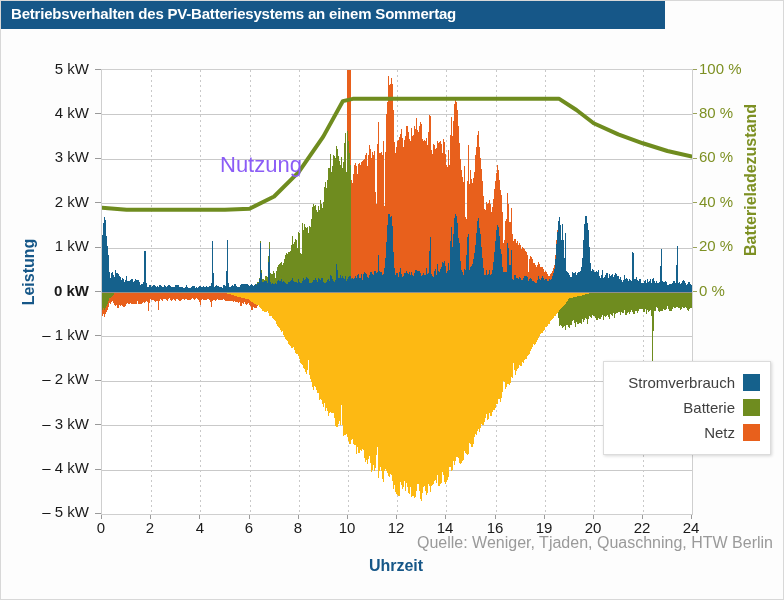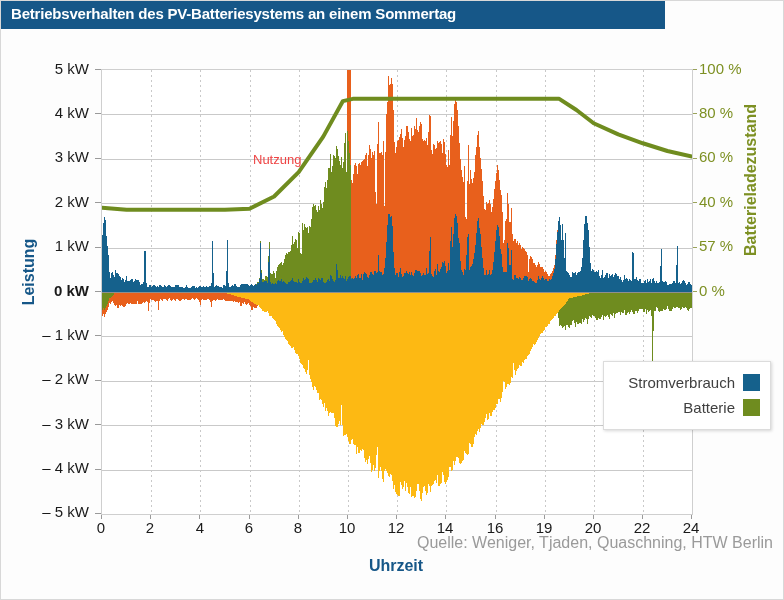--- a/index.html
+++ b/index.html
@@ -79,23 +79,22 @@
     margin-left:-50px;
   }
   #xlabel{
     position:absolute;left:300px;top:556px;
     width:190px;text-align:center;
     font-size:16px;font-weight:bold;color:#165788;
   }
   
   .annot{
     position:absolute;
-    font-size:13px;color:#ef4444;
-    white-space:nowrap;
-    margin-left:33px;
+    font-size:22px;color:#8b5cf6;
+    white-space:nowrap;
   }
   #annot-nutzung{left:118px;top:82px;}
   
   #legend{
     position:absolute;left:602px;top:360px;
     width:168px;
     background:#ffffff;
     border:1px solid #dcdcdc;
     box-shadow:1px 1px 3px rgba(0,0,0,0.16);
     padding:8px 10px 9px 10px;
@@ -150,21 +149,21 @@
   <div class="ticklineL" style="top:334px;"></div>
   <div class="ticklineL" style="top:379px;"></div>
   <div class="ticklineL" style="top:423px;"></div>
   <div class="ticklineL" style="top:468px;"></div>
   <div class="ticklineL" style="top:512px;"></div>
 
   <div class="ytickR" style="top:59px;">100 %</div>
   <div class="ytickR" style="top:103px;">80 %</div>
   <div class="ytickR" style="top:147px;">60 %</div>
   <div class="ytickR" style="top:192px;">40 %</div>
-  <div class="ytickR" style="top:236px;">57 %</div>
+  <div class="ytickR" style="top:236px;">20 %</div>
   <div class="ytickR" style="top:281px;">0 %</div>
 
   <div class="ticklineR" style="top:68px;"></div>
   <div class="ticklineR" style="top:112px;"></div>
   <div class="ticklineR" style="top:157px;"></div>
   <div class="ticklineR" style="top:201px;"></div>
   <div class="ticklineR" style="top:246px;"></div>
   <div class="ticklineR" style="top:290px;"></div>
 
   <div class="xtick" style="left:80px;">0</div>
@@ -239,17 +238,21 @@
 
   <div id="legend">
     <div class="legend-row">
       <span class="legend-label">Stromverbrauch</span>
       <span class="legend-swatch" style="background:#15618c;"></span>
     </div>
     <div class="legend-row">
       <span class="legend-label">Batterie</span>
       <span class="legend-swatch" style="background:#6f8c1f;"></span>
     </div>
+    <div class="legend-row">
+      <span class="legend-label">Netz</span>
+      <span class="legend-swatch" style="background:#e8601c;"></span>
+    </div>
   </div>
 
   <div id="source">Quelle: Weniger, Tjaden, Quaschning, HTW Berlin</div>
 
 </div>
 
 </body></html>

